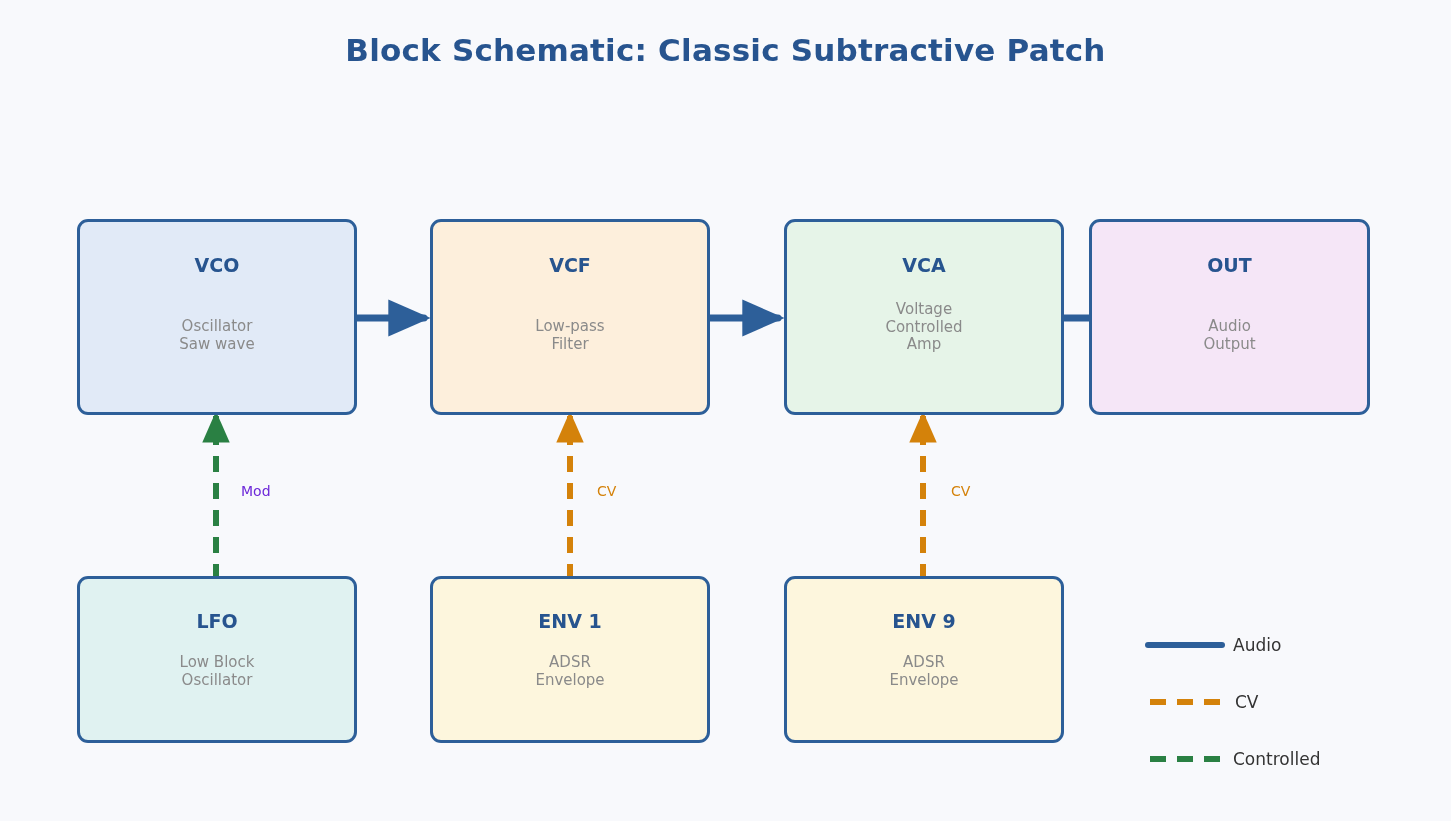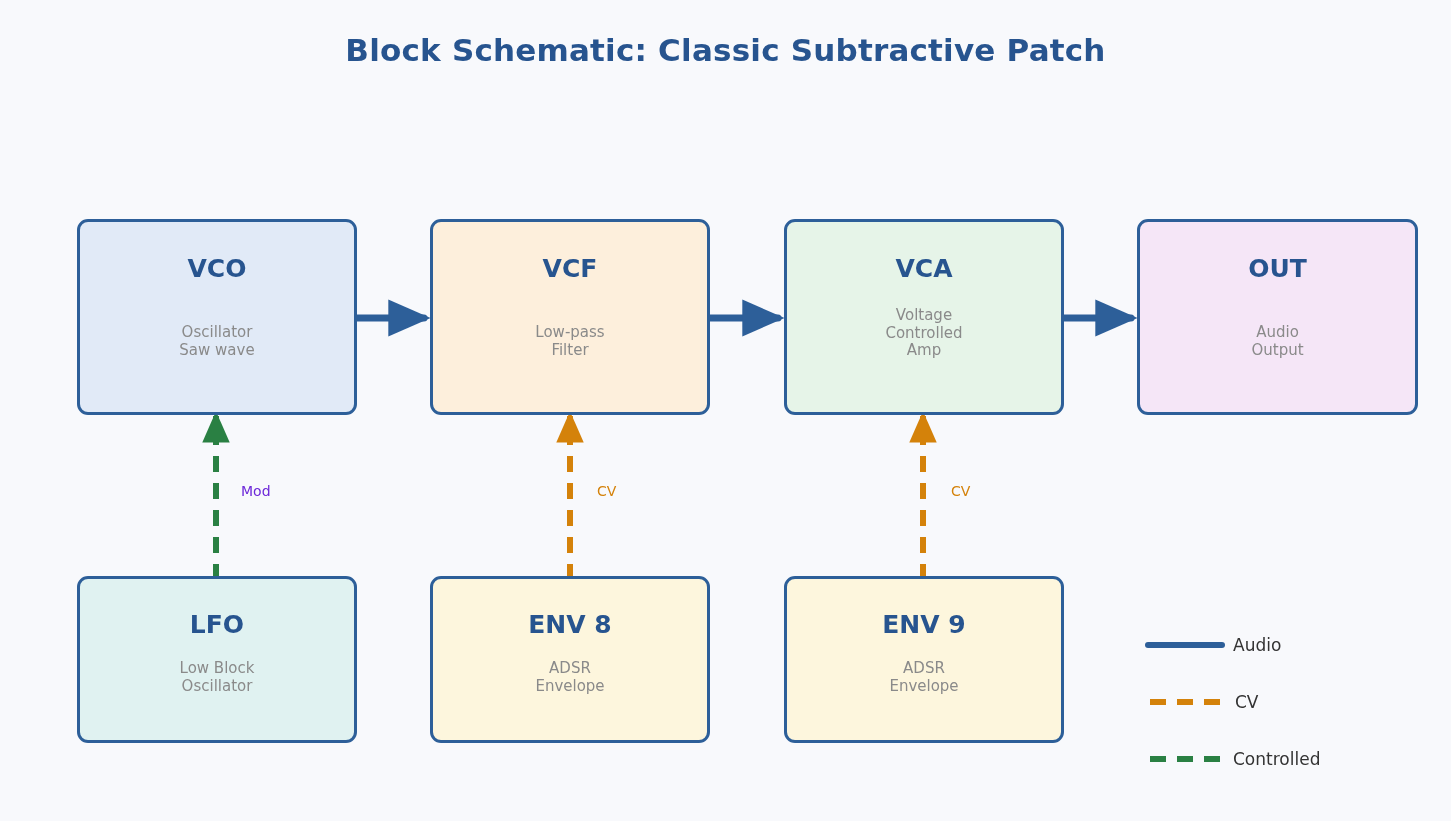--- a/index.html
+++ b/index.html
@@ -42,21 +42,21 @@
   .block {
     position: absolute;
     box-sizing: border-box;
     border: 3px solid #2d5f99;
     border-radius: 11px;
     display: flex;
     flex-direction: column;
     align-items: center;
   }
   .block .b-title {
-    font-size: 25px;
+    font-size: 19px;
     font-weight: bold;
     color: #27548f;
     text-align: right;
     line-height: 1;
   }
   .block .b-sub {
     font-size: 15px;
     color: #8a8a8a;
     text-align: center;
     line-height: 1.18;
@@ -69,21 +69,21 @@
   .row-top .b-sub { margin-top: 43px; }
 
   
   .row-bot { top: 576px; height: 167px; }
   .row-bot .b-title { margin-top: 33px; }
   .row-bot .b-sub { margin-top: 23px; }
 
   .col-1 { left: 77px;   width: 280px; }
   .col-2 { left: 430px;  width: 280px; }
   .col-3 { left: 784px;  width: 280px; }
-  .col-4 { left: 1137px; width: 281px; }
+  .col-4 { left: 1089px; width: 281px; }
 
   .conn-label {
     position: absolute;
     font-size: 14px;
     line-height: 1;
     white-space: nowrap;
   }
 
   .legend-label {
     position: absolute;
@@ -153,21 +153,21 @@
 Output</div>
   </div>
 
   <div class="block row-bot col-1" style="background:#e0f2f1">
     <div class="b-title">LFO</div>
     <div class="b-sub">Low Block
 Oscillator</div>
   </div>
 
   <div class="block row-bot col-2" style="background:#fdf6dd">
-    <div class="b-title">ENV 8</div>
+    <div class="b-title">ENV 1</div>
     <div class="b-sub">ADSR
 Envelope</div>
   </div>
 
   <div class="block row-bot col-3" style="background:#fdf6dd">
     <div class="b-title">ENV 9</div>
     <div class="b-sub">ADSR
 Envelope</div>
   </div>
 

